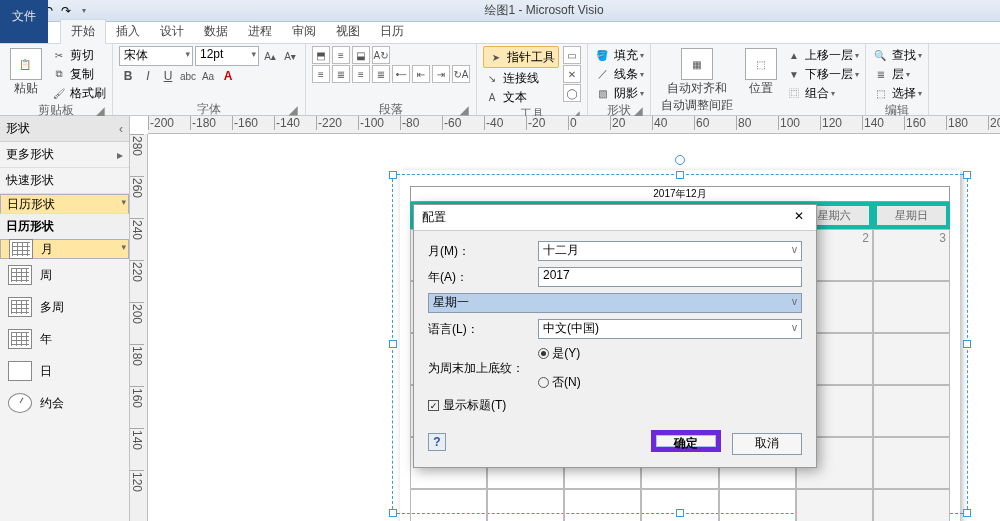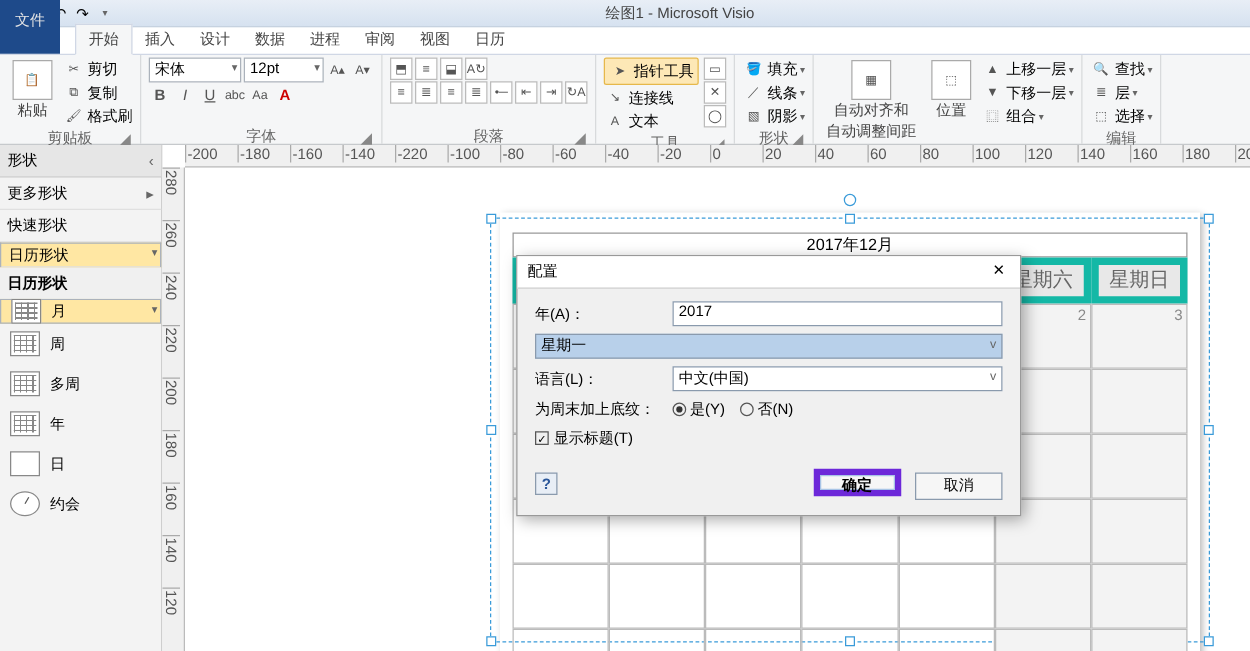--- a/index.html
+++ b/index.html
@@ -58,38 +58,38 @@
 .ruler-v span{display:block;height:42px;border-top:1px solid #aaa;writing-mode:vertical-rl;padding-top:1px;}
 .page { position:absolute; left:270px; top:54px; width:560px; height:410px; background:#fff; box-shadow:2px 2px 6px rgba(0,0,0,.3);}
 .selbox { position:absolute; left:-8px; top:4px; right:-8px; height:340px; border:1px dashed #3a9bd9;}
 .selbox .h{position:absolute;width:8px;height:8px;background:#fff;border:1px solid #3a9bd9;}
 .selbox .h.tl{left:-4px;top:-4px;} .selbox .h.tr{right:-4px;top:-4px;}
 .selbox .h.bl{left:-4px;bottom:-4px;} .selbox .h.br{right:-4px;bottom:-4px;}
 .selbox .h.tm{left:50%;top:-4px;margin-left:-4px;} .selbox .h.bm{left:50%;bottom:-4px;margin-left:-4px;}
 .selbox .h.ml{left:-4px;top:50%;margin-top:-4px;} .selbox .h.mr{right:-4px;top:50%;margin-top:-4px;}
 .rot{position:absolute;left:50%;top:-20px;width:10px;height:10px;border:1px solid #3a9bd9;border-radius:50%;background:#fff;margin-left:-5px;}
 .cal { position:absolute; left:10px; top:16px; right:10px;}
-.cal-title{ text-align:center; padding:0; border:1px solid #999; font-size:13px;}
+.cal-title{ text-align:center; padding:0; border:1px solid #999; font-size:10px;}
 .cal-grid{ display:grid; grid-template-columns:repeat(7,1fr);}
-.cal-head{ border:6px solid #14b8a6; background:#e8e8e8; text-align:center; font-size:16px; padding:2px; color:#666;}
+.cal-head{ border:4px solid #14b8a6; background:#e8e8e8; text-align:center; font-size:11px; padding:2px; color:#666;}
 .cal-cell{ border:1px solid #bbb; height:52px; position:relative; font-size:9px;}
 .cal-cell .d{position:absolute;right:3px;top:1px;color:#888;}
 .cal-cell.grey{background:#f3f3f3;}
 
 
 .dlg-box { position:absolute; left:413px; top:204px; width:404px; background:#f0f0f0; border:1px solid #999; box-shadow:3px 3px 12px rgba(0,0,0,.35); z-index:10;}
 .dlg-title{ background:#fff; padding:4px 8px; display:flex; justify-content:space-between; border-bottom:1px solid #ccc;}
 .dlg-title .x{ cursor:pointer; width:18px; text-align:center;}
 .dlg-body{ padding:10px 14px;}
 .frow{ display:flex; align-items:center; margin-bottom:6px;}
 .flabel{ width:110px;}
 .finput{ flex:1; height:20px; border:1px solid #8a9aad; background:#fff; padding:0 4px; position:relative;}
 .finput.dd::after{content:"v"; position:absolute; right:4px; top:2px; color:#666; font-size:10px;}
 .finput.hl{ background:#b8d0ea;}
-.frad{ display:flex; gap:12px; align-items:center;}
+.frad{ display:flex; gap:12px; align-items:center;flex-direction:column;}
 .frad label{display:flex;align-items:center;gap:3px;cursor:pointer;}
 .rdio{width:11px;height:11px;border:1px solid #555;border-radius:50%;display:inline-block;position:relative;}
 .rdio.on::after{content:"";position:absolute;inset:2px;background:#333;border-radius:50%;}
 .chk{width:11px;height:11px;border:1px solid #555;display:inline-flex;align-items:center;justify-content:center;font-size:9px;}
 .dlg-foot{ display:flex; justify-content:space-between; align-items:center; padding:0 14px 12px;}
 .dlg-foot .q{ width:18px;height:18px;border:1px solid #8a9aad;background:#e8eef6;display:flex;align-items:center;justify-content:center;color:#2b579a;font-weight:bold;cursor:pointer;}
 .dbtn{ width:70px; height:22px; border:1px solid #8a9aad; background:#f6f6f6; cursor:pointer; margin-left:8px;}
 .dbtn.pri{ border:5px solid #6d28d9; box-shadow:0 0 0 1px #a8c4e6 inset;font-weight:bold;}
 </style>
 </head>
@@ -441,20 +441,24 @@
   </div>
 </div>
 
 <div class="dlg-box">
   <div class="dlg-title">
     <span>配置</span>
     <span class="x">✕</span>
   </div>
   <div class="dlg-body">
     <div class="frow">
+        <div class="flabel">月(M)：</div>
+        <div class="finput dd">十二月</div>
+      </div>
+    <div class="frow">
         <div class="flabel">年(A)：</div>
         <div class="finput">2017</div>
       </div>
     <div class="frow">
         <div class="finput dd hl">星期一</div>
       </div>
     <div class="frow">
         <div class="flabel">语言(L)：</div>
         <div class="finput dd">中文(中国)</div>
       </div>

